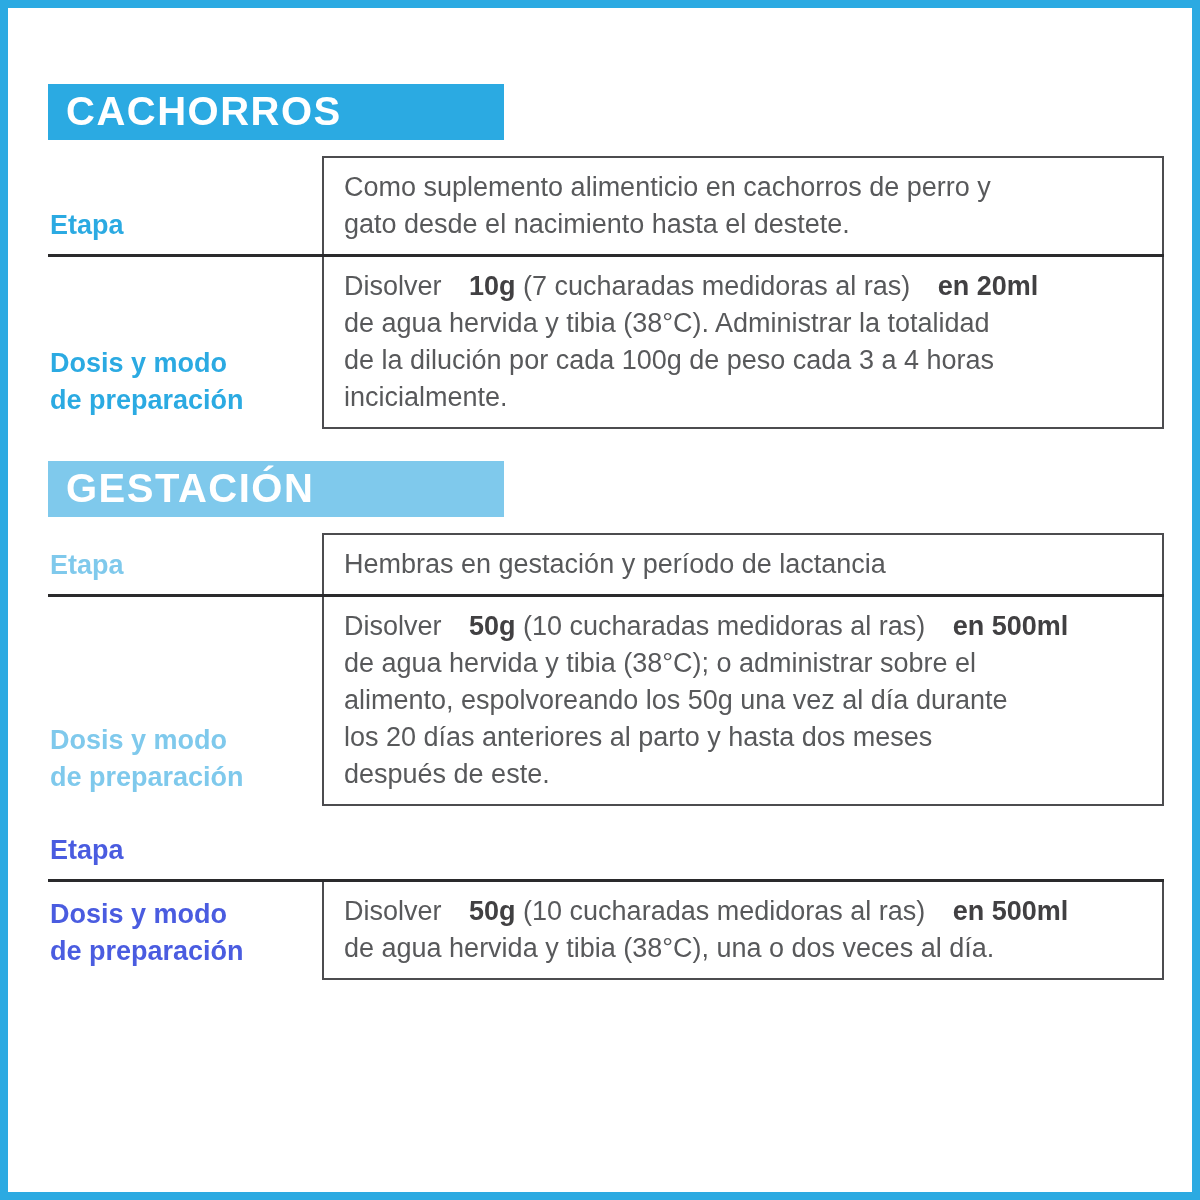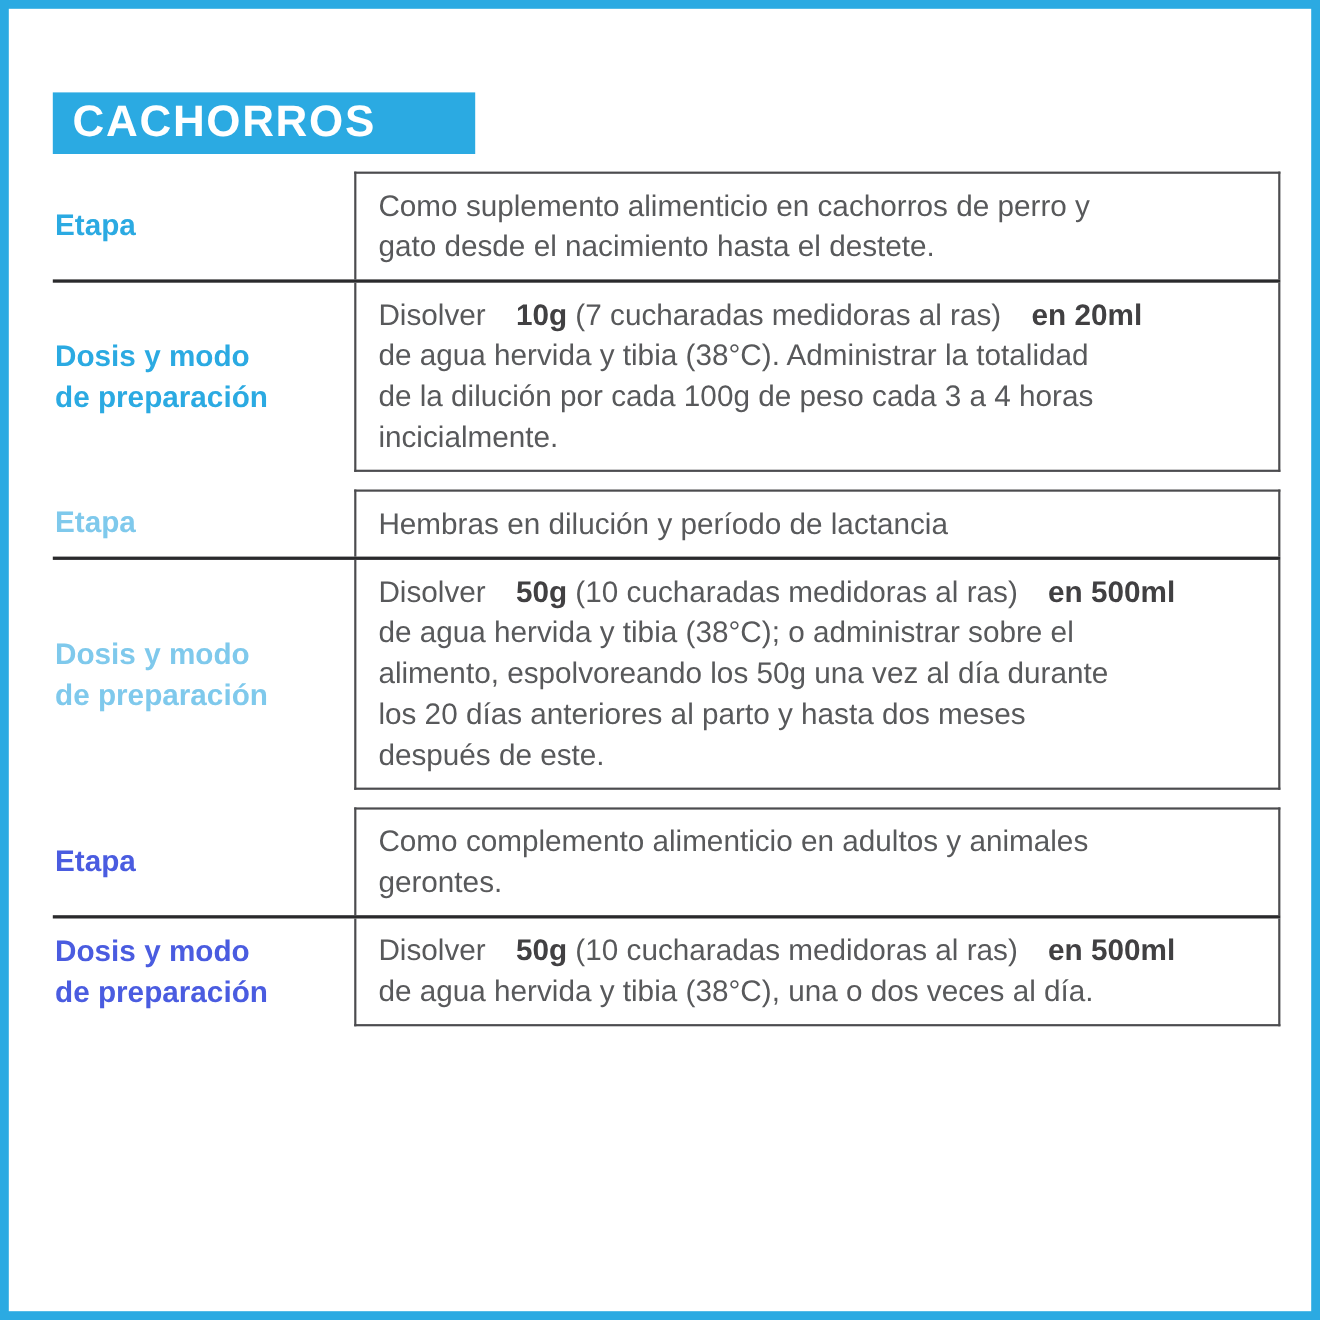--- a/index.html
+++ b/index.html
@@ -21,21 +21,21 @@
     box-sizing:border-box;
     width:1200px;height:1200px;
     border:8px solid var(--border-color);
     padding:76px 28px 0 40px;
     background:#ffffff;
   }
   .section{margin:0;}
   .section + .section{margin-top:0;}
   .title-bar{
     box-sizing:border-box;
-    width:384px;height:56px;
+    width:456px;height:56px;
     background:var(--accent);
     display:flex;align-items:center;
     padding-left:18px;
   }
   .section:nth-child(n+2) .title-bar{margin-top:32px;}
   .title-bar .title{
     color:var(--title-text-color);
     font-size:40px;font-weight:bold;
     letter-spacing:1.5px;
     line-height:1;
@@ -44,21 +44,21 @@
   .table{
     margin-top:16px;
     width:1116px;
     display:flex;flex-direction:column;
   }
   .row{display:flex;align-items:stretch;}
   .row + .row{border-top:3px solid var(--line-color);}
   .label-cell{
     box-sizing:border-box;
     width:274px;flex:0 0 274px;
-    display:flex;align-items:center;
+    display:flex;align-items:flex-end;
     padding:10px 28px 10px 2px;
   }
   .row-label{
     color:var(--accent);
     font-size:27px;font-weight:bold;
     line-height:37px;
     white-space:pre-line;
   }
   .content-cell{
     box-sizing:border-box;
@@ -110,27 +110,30 @@
           <div class="row-content"><span>Disolver </span><span class="b">10g</span><span> (7 cucharadas medidoras al ras) </span><span class="b">en 20ml</span><span>
 de agua hervida y tibia (38°C). Administrar la totalidad
 de la dilución por cada 100g de peso cada 3 a 4 horas
 incicialmente.</span></div>
         </div>
       </div>
     </div>
   </div>
 
   <div class="section" style="--accent: #7FC9EC;">
+    <div class="title-bar">
+      <span class="title">GESTACIÓN</span>
+    </div>
     <div class="table">
       <div class="row">
         <div class="label-cell">
           <span class="row-label">Etapa</span>
         </div>
         <div class="content-cell">
-          <div class="row-content"><span>Hembras en dilución y período de lactancia</span></div>
+          <div class="row-content"><span>Hembras en gestación y período de lactancia</span></div>
         </div>
       </div>
       <div class="row">
         <div class="label-cell">
           <span class="row-label">Dosis y modo
 de preparación</span>
         </div>
         <div class="content-cell">
           <div class="row-content"><span>Disolver </span><span class="b">50g</span><span> (10 cucharadas medidoras al ras) </span><span class="b">en 500ml</span><span>
 de agua hervida y tibia (38°C); o administrar sobre el
@@ -141,24 +144,20 @@
       </div>
     </div>
   </div>
 
   <div class="section" style="--accent: #4A5CE0;">
     <div class="table">
       <div class="row">
         <div class="label-cell">
           <span class="row-label">Etapa</span>
         </div>
-        <div class="content-cell">
-          <div class="row-content"><span>Como complemento alimenticio en adultos y animales
-gerontes.</span></div>
-        </div>
       </div>
       <div class="row">
         <div class="label-cell">
           <span class="row-label">Dosis y modo
 de preparación</span>
         </div>
         <div class="content-cell">
           <div class="row-content"><span>Disolver </span><span class="b">50g</span><span> (10 cucharadas medidoras al ras) </span><span class="b">en 500ml</span><span>
 de agua hervida y tibia (38°C), una o dos veces al día.</span></div>
         </div>

